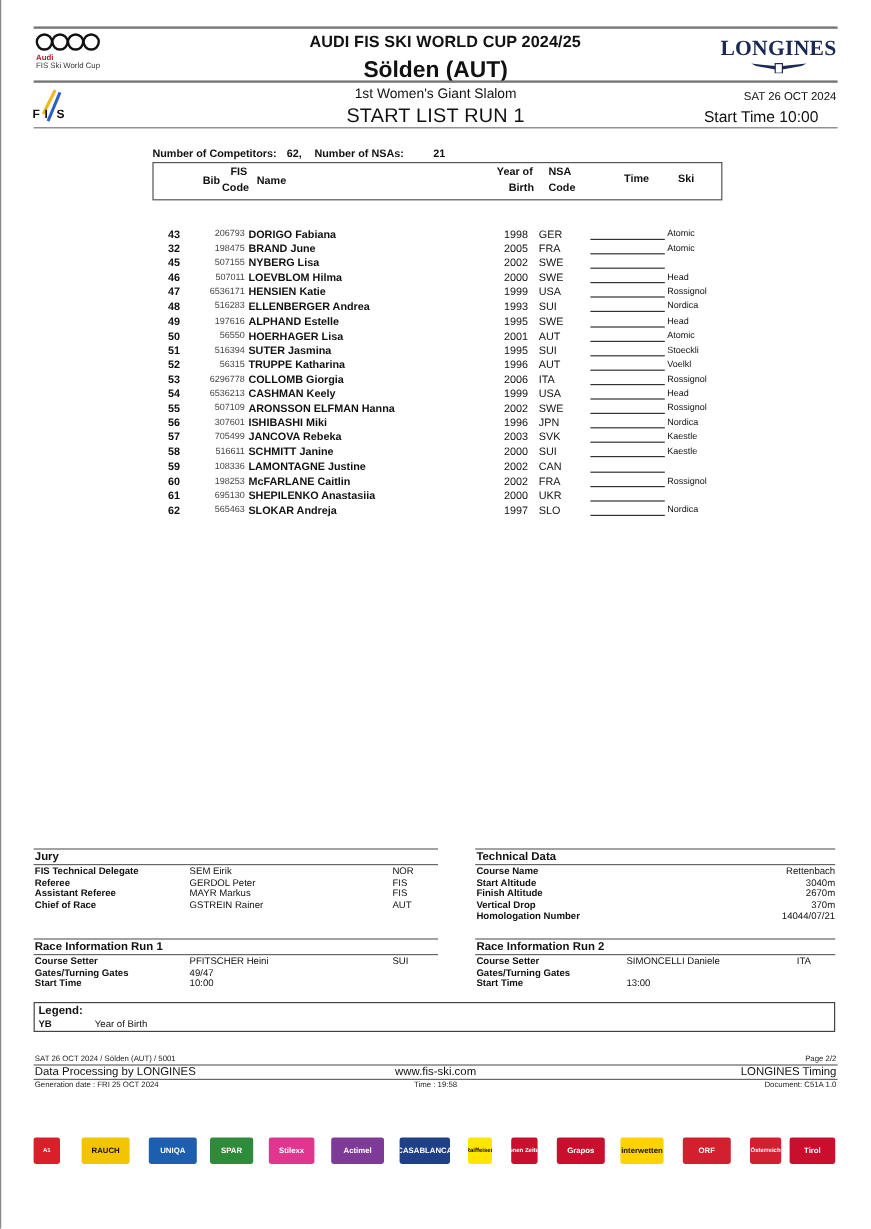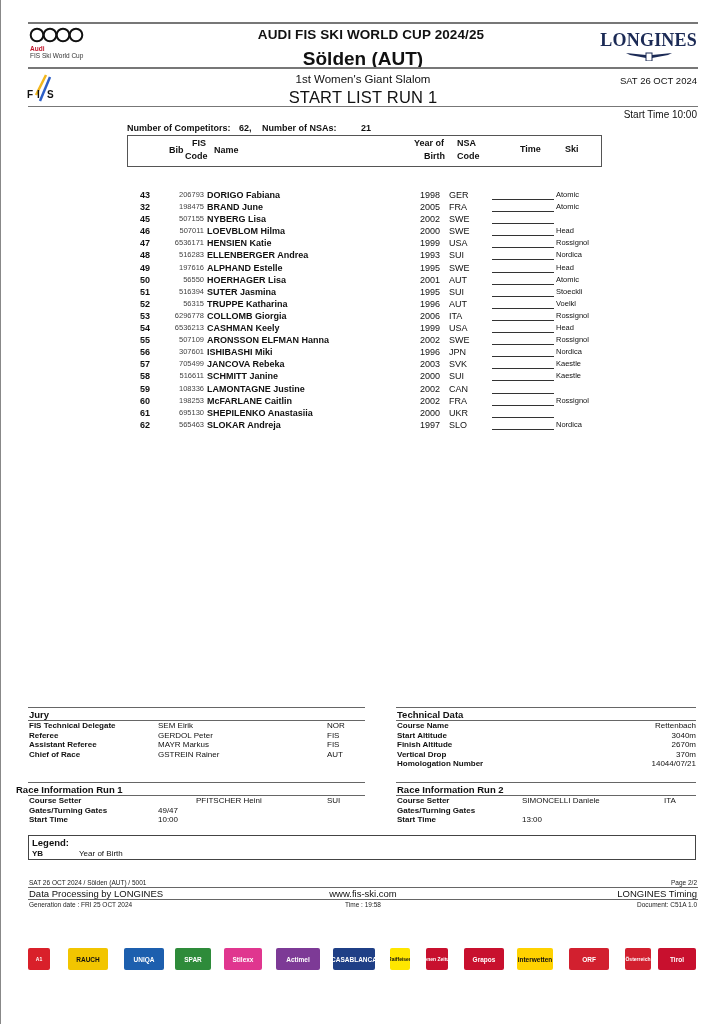--- a/index.html
+++ b/index.html
@@ -14,21 +14,21 @@
   .audi-sub1 { position: absolute; left: 30px; top: 45px; font-size: 6.5px; color: #c0152a; font-weight: bold; }
   .audi-sub2 { position: absolute; left: 30px; top: 52px; font-size: 6.5px; color: #333; }
   .event-title { position: absolute; left: 0; right: 0; top: 27px; text-align: center; font-size: 13.5px; font-weight: bold; letter-spacing: 0.1px; margin-left: 16px; }
   .event-place { position: absolute; left: 0; right: 0; top: 48px; text-align: center; font-size: 19px; font-weight: bold; }
   .longines { position: absolute; right: 29px; top: 30px; font-family: "Liberation Serif", serif; font-weight: bold; font-size: 18px; color: #1b2a55; letter-spacing: 0.2px; }
   .longines-wings { position: absolute; right: 52px; top: 51px; width: 50px; height: 10px; }
   .fis-logo { position: absolute; left: 26px; top: 73px; width: 34px; height: 32px; }
   .race-name { position: absolute; left: 0; right: 0; top: 73px; text-align: center; font-size: 11.5px; }
   .list-title { position: absolute; left: 0; right: 0; top: 88px; text-align: center; font-size: 16.5px; letter-spacing: 0.2px; }
   .race-date { position: absolute; right: 29px; top: 75px; font-size: 9.5px; }
-  .race-start { position: absolute; right: 29px; top: 90px; font-size: 10px; margin-top: 19px; }
+  .race-start { position: absolute; right: 44px; top: 90px; font-size: 13px; }
 
   
   .counts { position: absolute; left: 127px; top: 123px; font-size: 9px; font-weight: bold; }
   .counts span { display: inline-block; }
 
   
   .thead { position: absolute; left: 127px; top: 135px; width: 475px; height: 32px; border: 1.5px solid #555; }
   .th { position: absolute; font-size: 9px; font-weight: bold; line-height: 11px; }
 
   
@@ -340,24 +340,24 @@
       <div class="kv r" style="right:30px; top:740px;">2670m</div>
       <div class="kv b" style="left:397px; top:749.5px;">Vertical Drop</div>
       <div class="kv r" style="right:30px; top:749.5px;">370m</div>
       <div class="kv b" style="left:397px; top:759px;">Homologation Number</div>
       <div class="kv r" style="right:30px; top:759px;margin-left:25px;">14044/07/21</div>
     </div>
 </div>
 
 <div>
   <div class="sec-rule" style="left:28px; width:337px; top:782px;"></div>
-  <div class="sec-title" style="left:16px; top:784px;">Race Information Run 1</div>
+  <div class="sec-title" style="left:29px; top:784px;">Race Information Run 1</div>
   <div class="sec-rule" style="left:28px; width:337px; top:795px;"></div>
   <div class="kv b" style="left:29px; top:796px;">Course Setter</div>
-  <div class="kv" style="left:158px; top:796px;margin-left:38px;">PFITSCHER Heini</div>
+  <div class="kv" style="left:158px; top:796px;">PFITSCHER Heini</div>
   <div class="kv" style="left:327px; top:796px;">SUI</div>
   <div class="kv b" style="left:29px; top:805.5px;">Gates/Turning Gates</div>
   <div class="kv" style="left:158px; top:805.5px;">49/47</div>
   <div class="kv b" style="left:29px; top:815px;">Start Time</div>
   <div class="kv" style="left:158px; top:815px;">10:00</div>
 </div>
 
 <div>
   <div class="sec-rule" style="left:396px; width:300px; top:782px;"></div>
   <div class="sec-title" style="left:397px; top:784px;">Race Information Run 2</div>

